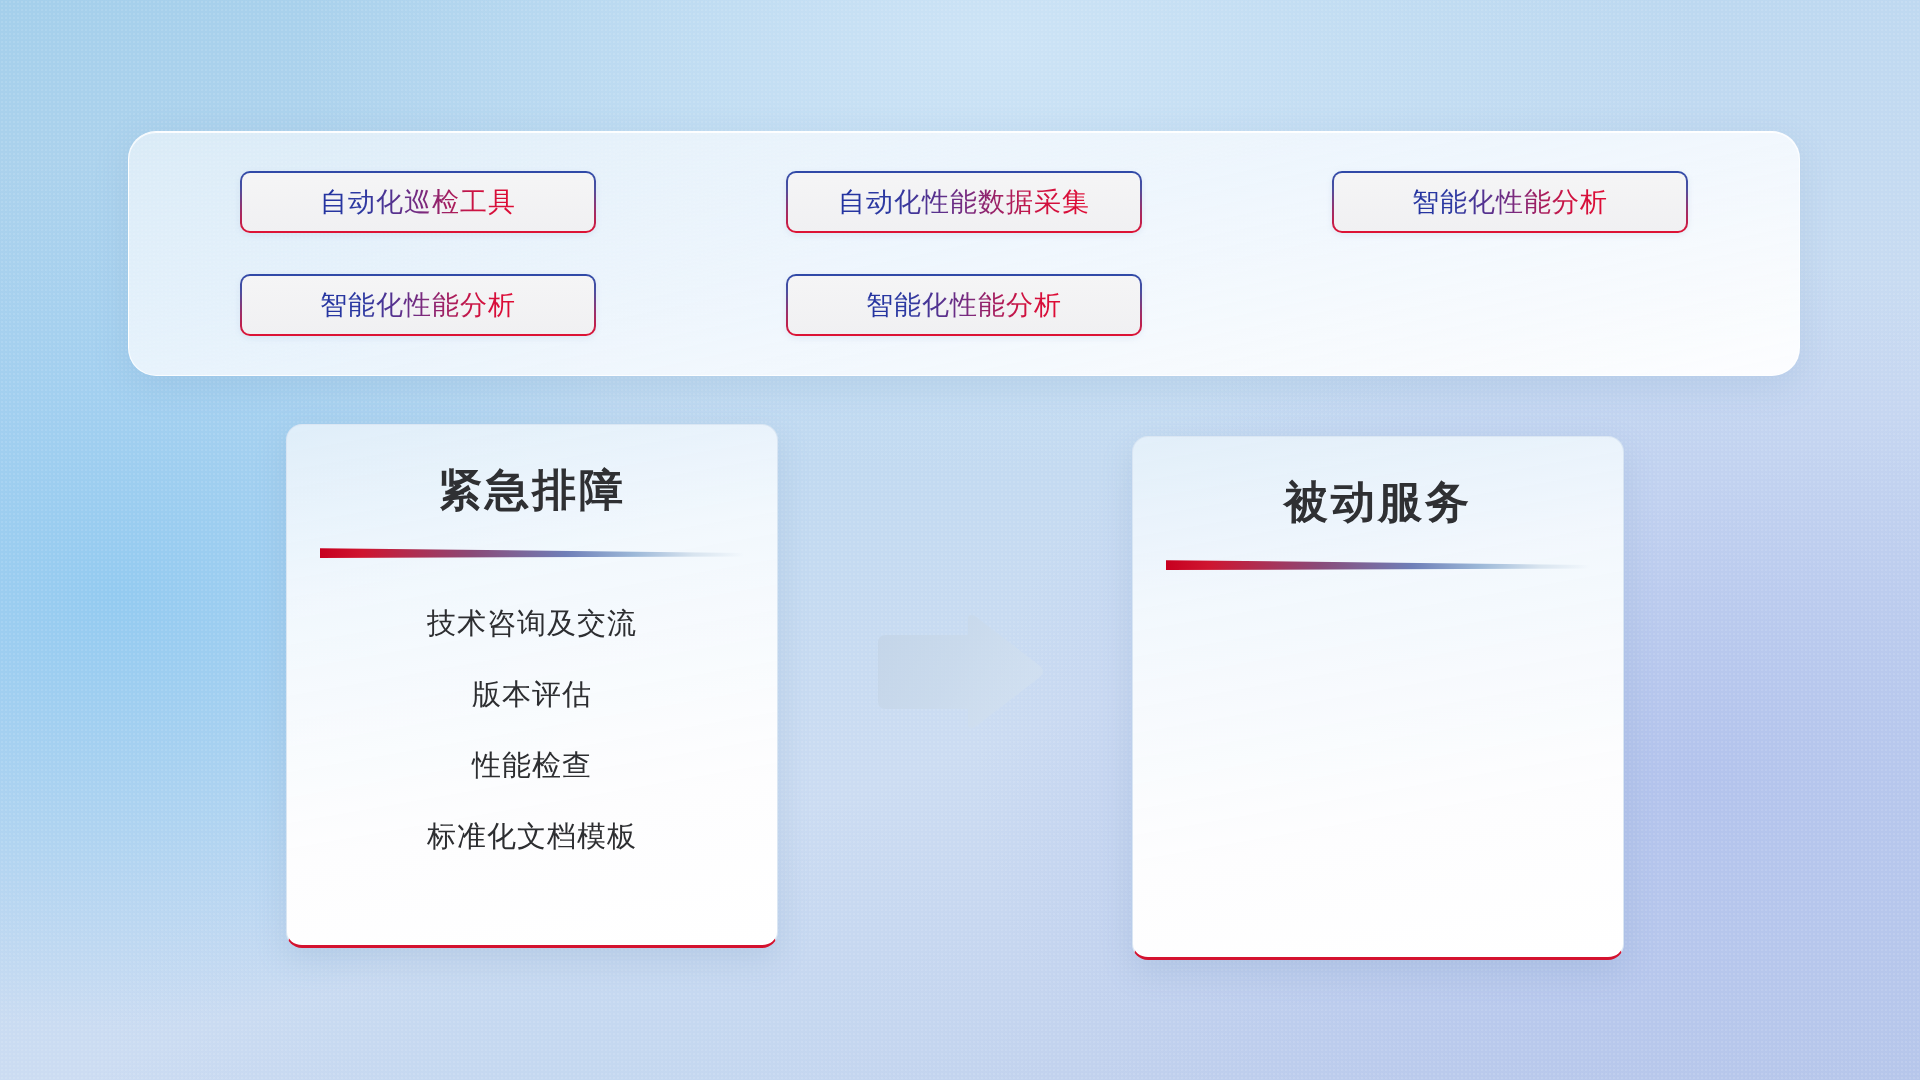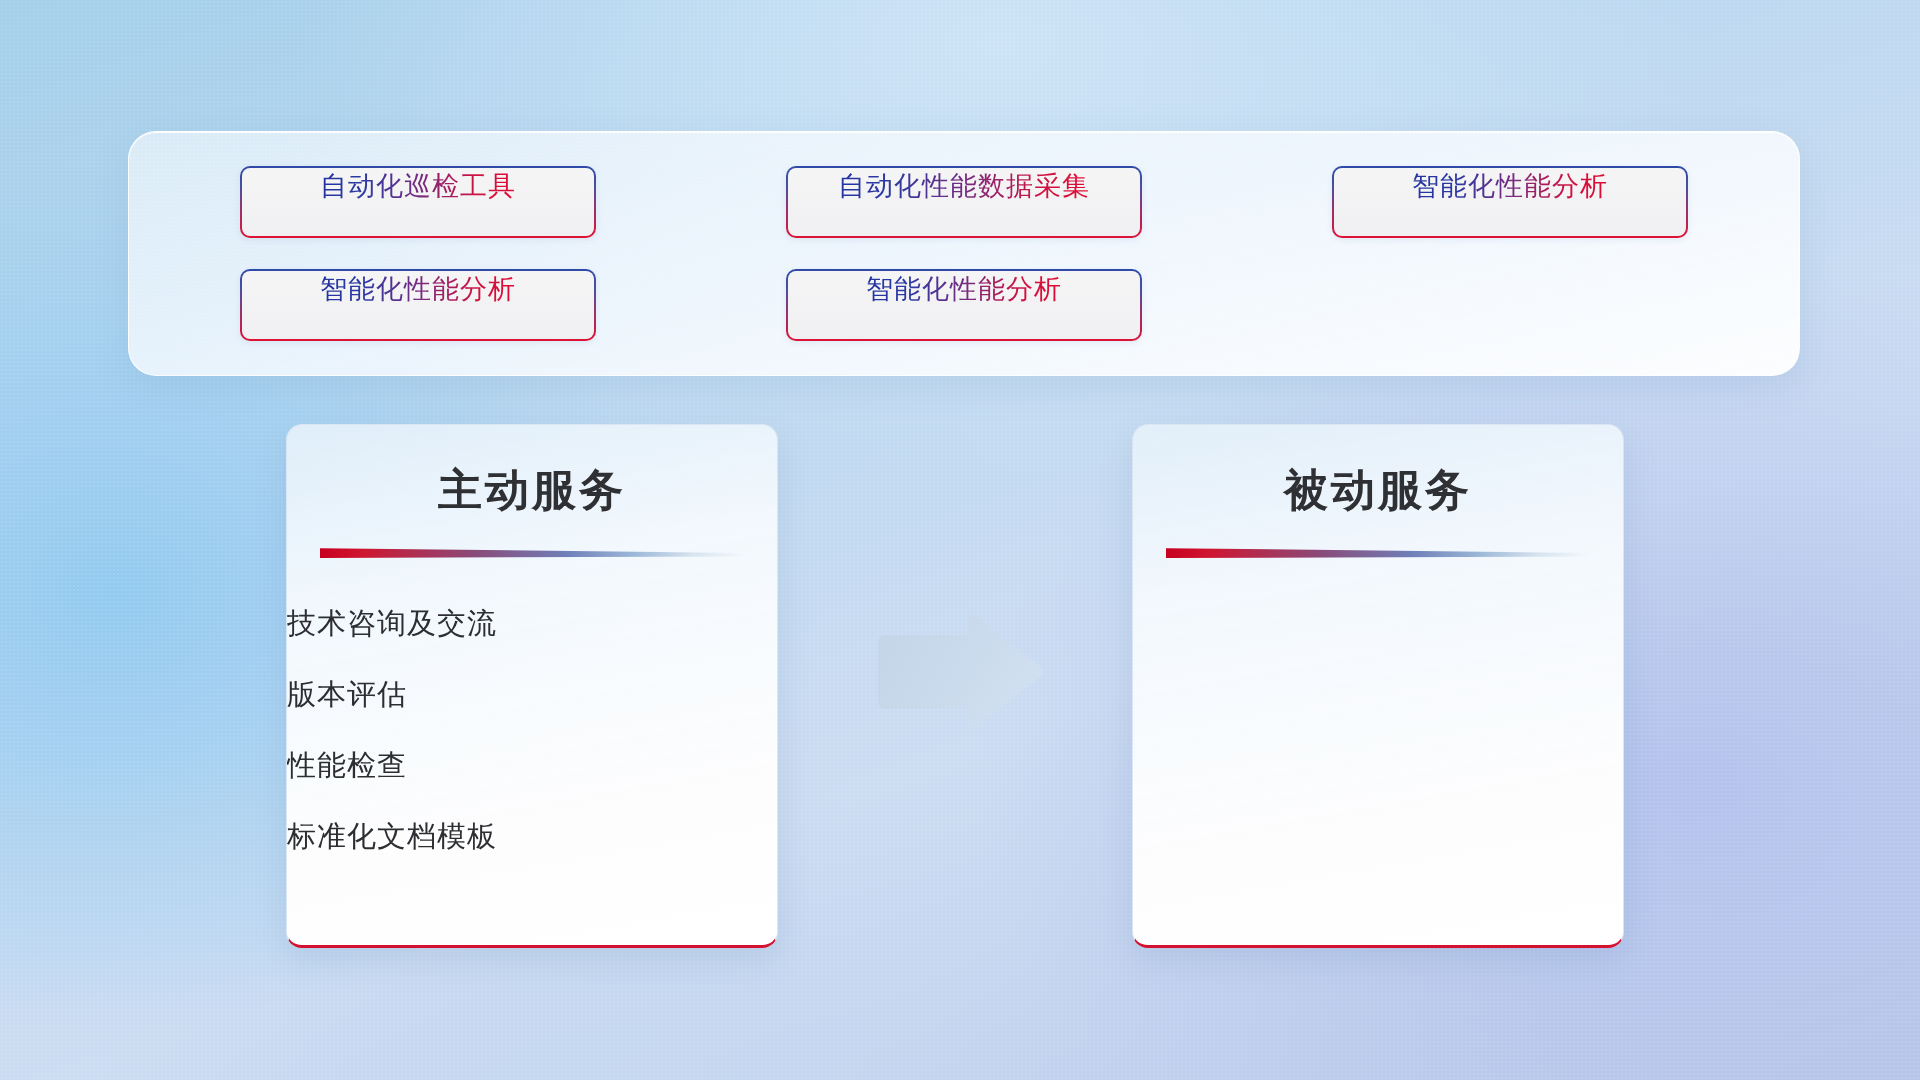--- a/index.html
+++ b/index.html
@@ -48,25 +48,25 @@
     grid-template-rows:repeat(2,1fr);
     align-items:center;
     justify-items:center;
     padding:26px 46px;
     column-gap:60px;
     row-gap:14px;
     z-index:3;
   }
 
   .cap-chip{
-    width:356px; height:72px;
+    width:356px; height:62px;
     border-radius:10px;
     background:linear-gradient(180deg,#f4f4f5 0%, #f1f1f3 55%, #eeeef0 100%);
     position:relative;
-    display:flex; align-items:flex-start; justify-content:center;
+    display:flex; align-items:center; justify-content:center;
     
     border:2px solid transparent;
     background-image:
       linear-gradient(180deg,#f5f5f6 0%, #f0f0f2 100%),
       linear-gradient(180deg,#2f49a8 0%, #4a4fa0 28%, #9b2f6a 62%, #df1233 100%);
     background-origin:border-box;
     background-clip:padding-box, border-box;
     box-shadow:0 2px 6px rgba(120,150,190,.14);
   }
   .cap-chip .txt{
@@ -88,21 +88,21 @@
     width:492px; height:524px;
     border-radius:16px;
     background:linear-gradient(170deg, rgba(228,240,250,.92) 0%, rgba(244,249,253,.96) 30%, #fdfdfe 72%, #ffffff 100%);
     border:1px solid rgba(214,228,242,.9);
     border-bottom:3px solid #d4122f;
     box-shadow:0 12px 32px rgba(110,145,185,.20);
     z-index:3;
     overflow:hidden;
   }
   #card-active  { left:286px; }
-  #card-passive { left:1132px; }
+  #card-passive { left:1132px;margin-top:12px; }
 
   .svc-title{
     text-align:center;
     font-size:44px;
     font-weight:700;
     letter-spacing:3px;
     color:#2f3033;
     margin-top:36px;
   }
 
@@ -115,21 +115,21 @@
   .svc-divider .wedge{
     position:absolute;
     left:0; top:0;
     width:100%; height:12px;
     background:linear-gradient(90deg,#c7001f 0%, #cf1530 10%, #8a4a78 36%, #6f7fb8 58%, #9cb8d8 74%, #d8e4ef 88%, rgba(240,245,250,0) 100%);
     clip-path:polygon(0 18%, 100% 58%, 100% 88%, 0 100%);
   }
 
   .svc-list{ margin-top:30px; }
   .svc-item{
-    text-align:left;
+    text-align:center;
     font-size:29px;
     font-weight:400;
     color:#2d2e31;
     letter-spacing:1px;
     line-height:1;
     padding:21px 0;
   }
 
   
   .arrow{
@@ -165,21 +165,21 @@
     </div>
 
     <div class="cap-chip">
       <span class="txt">智能化性能分析</span>
     </div>
 
 
   </div>
 
   <div class="svc-card" id="card-active">
-    <div class="svc-title">主动服务</div>
+    <div class="svc-title">紧急排障</div>
 
     <div class="svc-divider">
       <div class="wedge"></div>
     </div>
 
     <div class="svc-list">
       <div class="svc-item">技术咨询及交流</div>
       <div class="svc-item">版本评估</div>
       <div class="svc-item">性能检查</div>
       <div class="svc-item">标准化文档模板</div>

